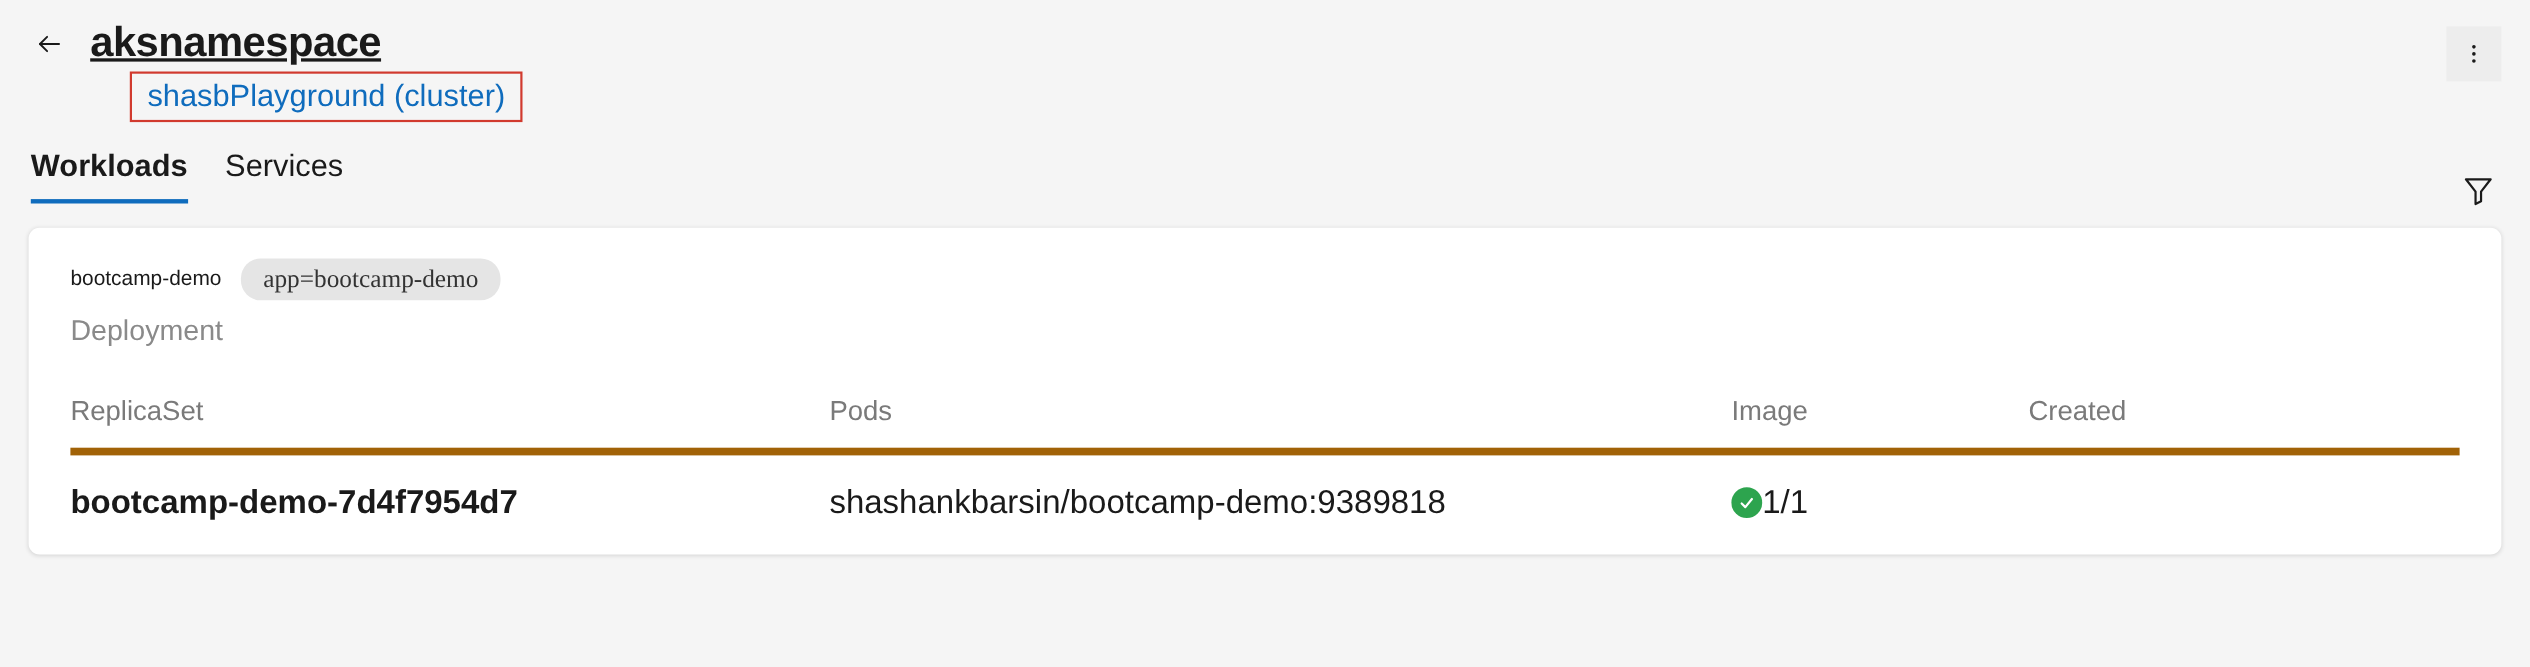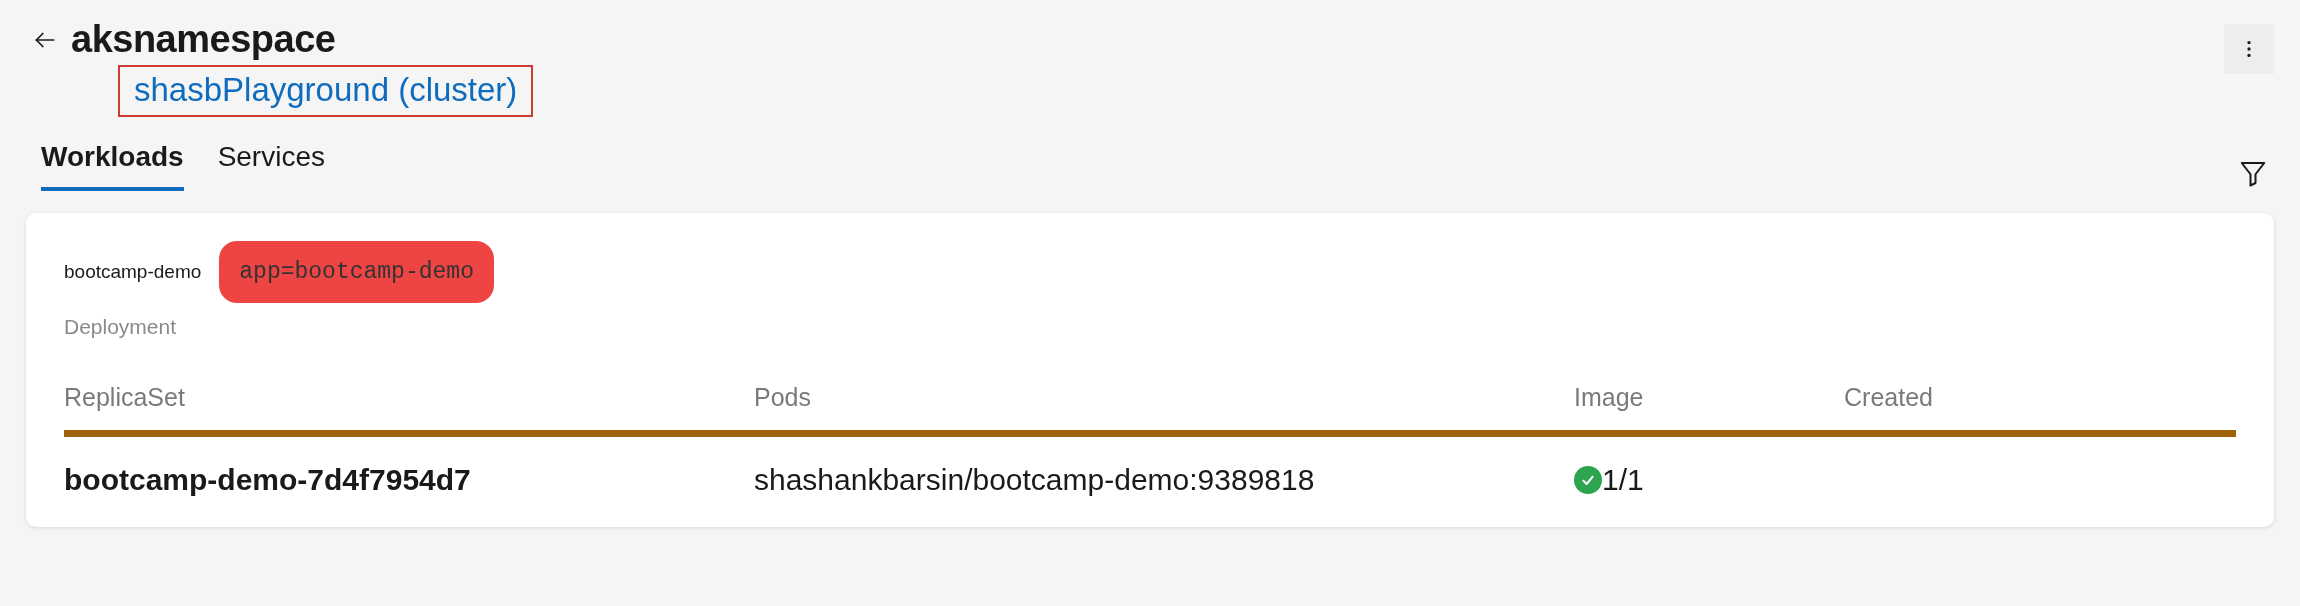--- a/index.html
+++ b/index.html
@@ -1,44 +1,44 @@
 <!DOCTYPE html>
 <html><head>
 <meta charset="utf-8">
 <style>
   * { box-sizing: border-box; margin: 0; padding: 0; }
   html, body { width: 2300px; height: 606px; font-family: "Segoe UI", -apple-system, BlinkMacSystemFont, sans-serif; background: #f5f5f5; color: #1a1a1a; }
   .page { width: 100%; height: 100%; position: relative; }
 
   
   .header { padding: 18px 28px 0 28px; }
-  .title-row { display: flex; align-items: center; gap: 9px; }
+  .title-row { display: flex; align-items: center; gap: 20px; text-decoration: underline; }
   .back { width: 34px; height: 34px; display: inline-flex; align-items: center; justify-content: center; cursor: pointer; }
   .back svg { width: 26px; height: 26px; }
   .title { font-size: 38px; font-weight: 700; letter-spacing: -0.5px; }
   .cluster-link-wrap { margin-left: 90px; margin-top: 4px; display: inline-block; border: 2px solid #d13a2e; padding: 4px 14px 6px 14px; }
-  .cluster-link { color: #0f6cbd; font-size: 33px; font-weight: 400; cursor: pointer; }
+  .cluster-link { color: #0f6cbd; font-size: 28px; font-weight: 400; cursor: pointer; }
 
   .more-menu { position: absolute; top: 24px; right: 26px; width: 50px; height: 50px; background: #ededed; display: flex; align-items: center; justify-content: center; cursor: pointer; }
   .more-menu svg { width: 22px; height: 22px; }
 
   
   .tabs-row { display: flex; align-items: center; margin-top: 24px; padding: 0 28px; }
   .tabs { display: flex; gap: 34px; }
   .tab { font-size: 28px; font-weight: 400; color: #1a1a1a; padding-bottom: 14px; cursor: pointer; border-bottom: 4px solid transparent; }
-  .tab.active { font-weight: 700; border-bottom-color: #0f6cbd; margin-left: 13px; }
+  .tab.active { font-weight: 700; border-bottom-color: #0f6cbd; }
   .filter-icon { position: absolute; right: 32px; top: 158px; cursor: pointer; }
   .filter-icon svg { width: 30px; height: 30px; }
 
   
   .card { margin: 22px 26px 0 26px; background: #fff; border-radius: 10px; box-shadow: 0 1px 4px rgba(0,0,0,0.12); padding: 28px 38px 0 38px; }
   .wl-head { display: flex; align-items: center; gap: 18px; }
   .wl-name { font-size: 19px; font-weight: 400; text-align: center; }
-  .wl-tag { background: #ef4444; border-radius: 18px; padding: 18px 20px; font-family: Liberation Mono, monospace; font-size: 23px; color: #333; }
-  .wl-kind { margin-top: 12px; font-size: 21px; color: #8a8a8a; font-weight: 400; }
+  .wl-tag { background: #e5e5e5; border-radius: 18px; padding: 6px 20px; font-family: Liberation Serif, serif; font-size: 23px; color: #333; }
+  .wl-kind { margin-top: 12px; font-size: 26px; color: #8a8a8a; font-weight: 400; }
 
   
   .tbl { margin-top: 44px; }
   .tbl-head, .tbl-row { display: grid; grid-template-columns: 690px 820px 270px 1fr; align-items: center; }
   .tbl-head { color: #7a7a7a; font-size: 25px; font-weight: 400; padding-bottom: 18px; border-bottom: 7px solid #a16207; }
   .tbl-row { padding: 26px 0 30px 0; font-size: 30px; }
   .rs-name { font-weight: 700; }
   .pods-cell { display: flex; align-items: center; }
   .status-ok { width: 28px; height: 28px; border-radius: 50%; background: #2da44e; display: inline-flex; align-items: center; justify-content: center; }
   .status-ok svg { width: 16px; height: 16px; }

